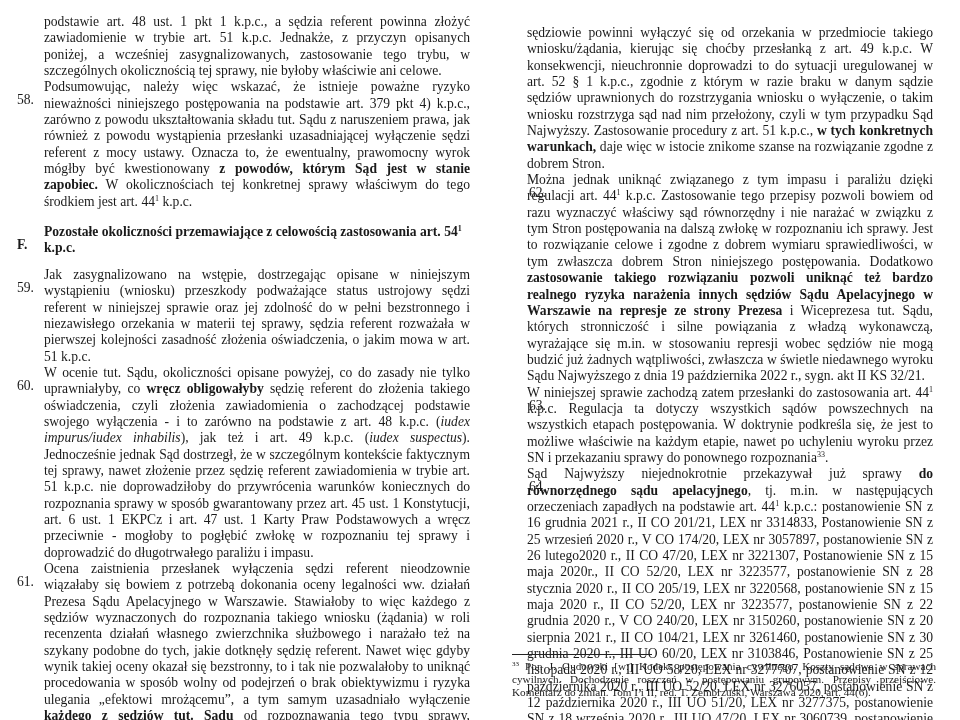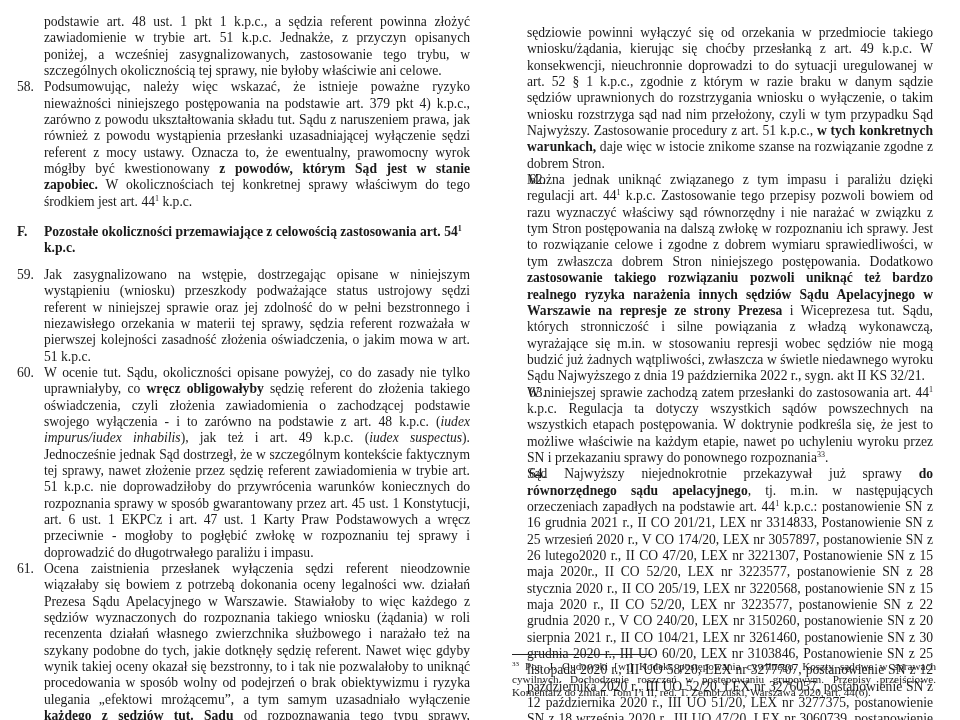--- a/index.html
+++ b/index.html
@@ -13,21 +13,21 @@
   .col-right { left:480px; width:480px; }
   .para {
     position:relative;
     font-size:13.6px;
     line-height:16.35px;
     text-align:justify;
     margin:0;
   }
   .col-left .para { padding-left:44px; width:426px; }
   .col-right .para { padding-left:47px; width:406px; }
-  .num { position:absolute; left:17px; top:0; }
+  .num { position:absolute; left:17px; top:13px; }
   .col-right .num { left:17px;margin-left:32px; }
   .heading {
     font-weight:bold; font-size:13.6px; line-height:16.35px;
     position:relative; padding-left:44px; margin:0;
   }
   .heading .num { left:17px; }
   b { font-weight:bold; }
   i { font-style:italic; }
   sup { font-size:8px; line-height:0; vertical-align:5px; }
   .footnote-rule { position:absolute; left:512px; top:654px; width:140px; height:1px; background:#222; }

